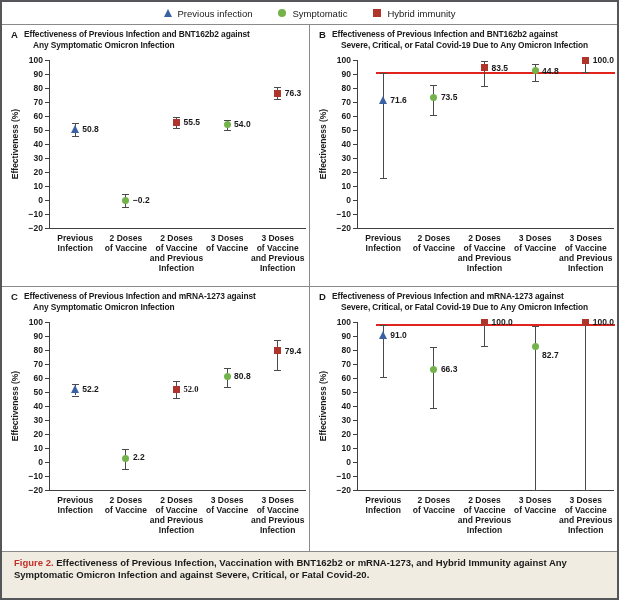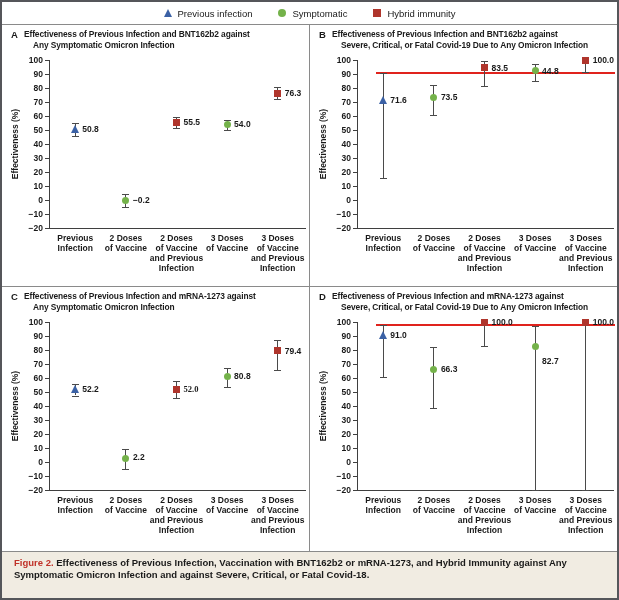--- a/index.html
+++ b/index.html
@@ -371,28 +371,28 @@
           <div class="vallbl" style="left: 130.9px; top: 77.18px;">66.3</div>
           <div style="left: 174px; top: 35px; width: 1px; height: 23.8px; background: rgb(74, 74, 74);"></div>
           <div style="left: 171px; top: 35px; width: 7px; height: 1px; background: rgb(74, 74, 74);"></div>
           <div style="left: 171px; top: 58.8px; width: 7px; height: 1px; background: rgb(74, 74, 74);"></div>
           <div style="left: 171px; top: 31.5px; width: 7px; height: 7px; background: rgb(175, 53, 44);"></div>
           <div class="vallbl" style="left: 181.5px; top: 30px;">100.0</div>
           <div style="left: 224.6px; top: 38.5px; width: 1px; height: 164.5px; background: rgb(74, 74, 74);"></div>
           <div style="left: 221.6px; top: 38.5px; width: 7px; height: 1px; background: rgb(74, 74, 74);"></div>
           <div style="left: 221.6px; top: 203px; width: 7px; height: 1px; background: rgb(74, 74, 74);"></div>
           <div style="left: 221.6px; top: 55.72px; width: 7px; height: 7px; border-radius: 50%; background: rgb(116, 178, 74);"></div>
-          <div class="vallbl" style="left: 232.1px; top: 69px;">82.7</div>
+          <div class="vallbl" style="left: 232.1px; top: 63px;">82.7</div>
           <div style="left: 275.2px; top: 35px; width: 1px; height: 168px; background: rgb(74, 74, 74);"></div>
           <div style="left: 272.2px; top: 35px; width: 7px; height: 1px; background: rgb(74, 74, 74);"></div>
           <div style="left: 272.2px; top: 203px; width: 7px; height: 1px; background: rgb(74, 74, 74);"></div>
           <div style="left: 272.2px; top: 31.5px; width: 7px; height: 7px; background: rgb(175, 53, 44);"></div>
           <div class="vallbl" style="left: 282.7px; top: 30px;">100.0</div>
         </div>
     </section>
 
   </div>
 
   <footer class="caption">
-    <p class="cap-main"><span class="fig-label">Figure 2.</span> <span>Effectiveness of Previous Infection, Vaccination with BNT162b2 or mRNA-1273, and Hybrid Immunity against Any Symptomatic Omicron Infection and against Severe, Critical, or Fatal Covid-18.</span></p>
+    <p class="cap-main"><span class="fig-label">Figure 2.</span> <span>Effectiveness of Previous Infection, Vaccination with BNT162b2 or mRNA-1273, and Hybrid Immunity against Any Symptomatic Omicron Infection and against Severe, Critical, or Fatal Covid-20.</span></p>
   </footer>
 
 </div>
 
 </body></html>

